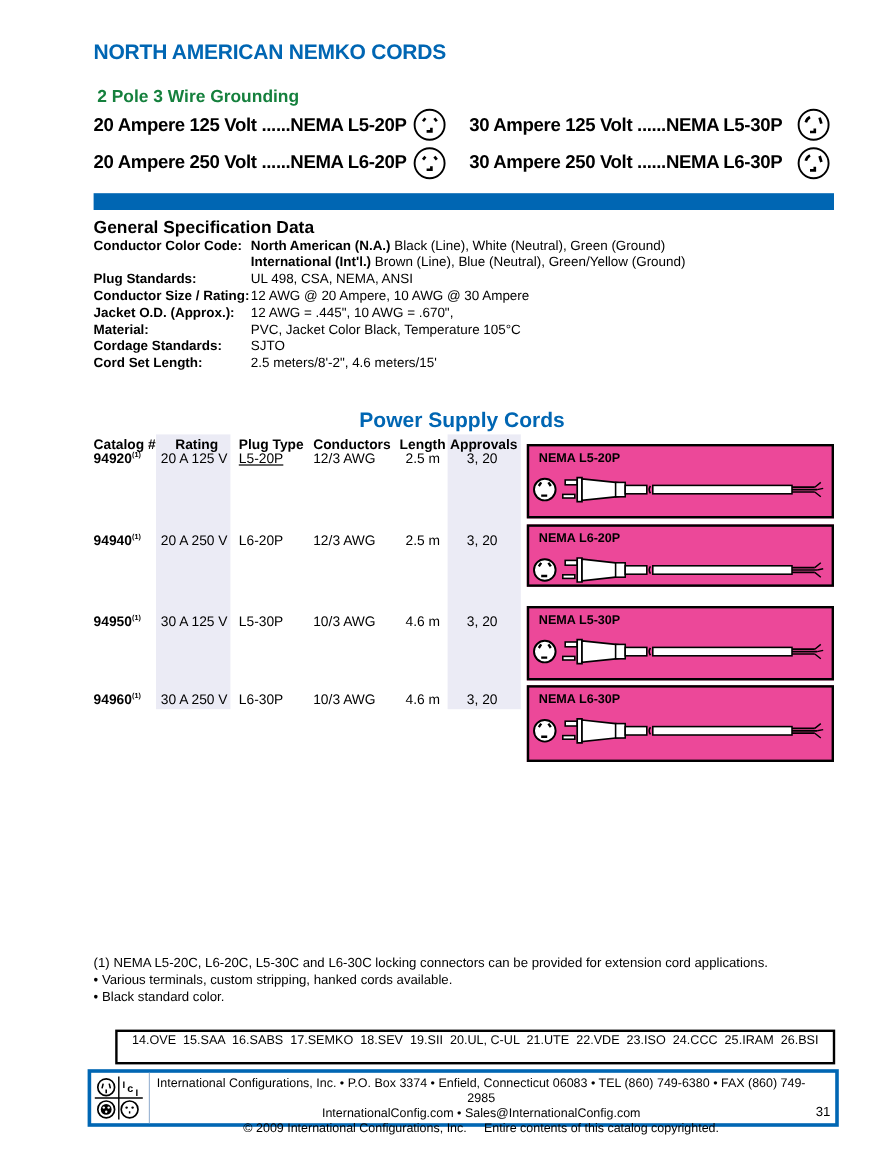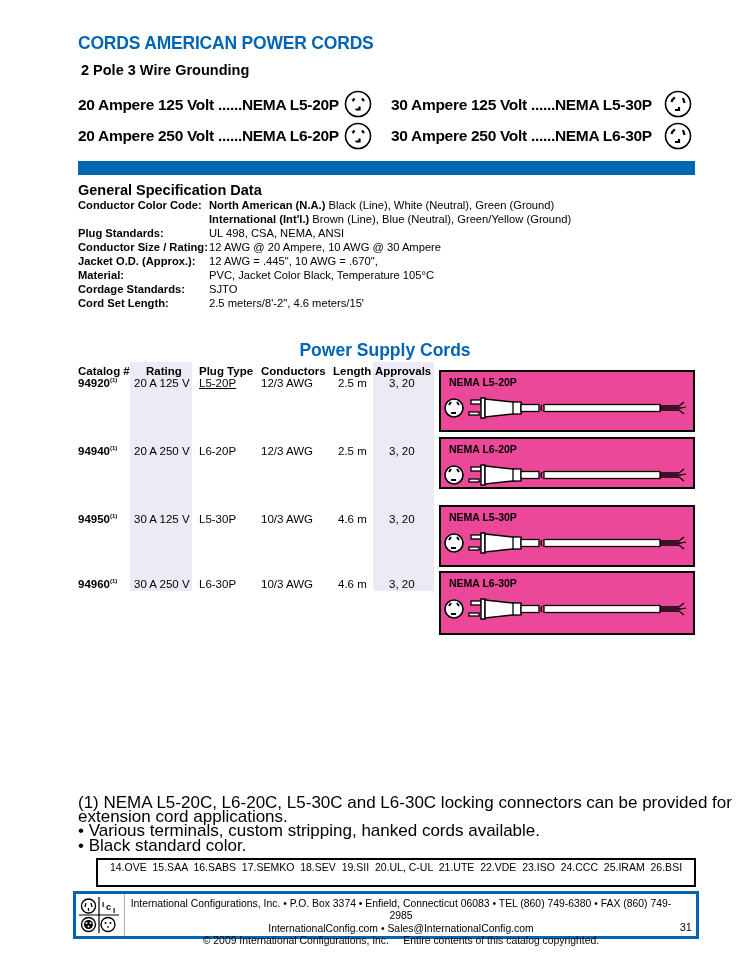--- a/index.html
+++ b/index.html
@@ -1,21 +1,21 @@
 <!DOCTYPE html>
 <html><head>
 <meta charset="utf-8">
 <style>
   * { box-sizing: border-box; margin: 0; padding: 0; }
   html, body { width: 740px; height: 961px; background: #ffffff; overflow: hidden; }
   body { position: relative; font-family: "Liberation Sans", sans-serif; color: #000; }
   .abs { position: absolute; }
 
   .title { left: 78px; top: 33px; font-size: 17.5px; font-weight: bold; color: #0066b3; letter-spacing: -0.2px; }
-  .subtitle { left: 81px; top: 62px; font-size: 14.5px; font-weight: bold; color: #000000; }
+  .subtitle { left: 81px; top: 73px; font-size: 14.5px; font-weight: bold; color: #15803d; }
 
   .rating-line { font-size: 15.5px; font-weight: bold; letter-spacing: -0.3px; white-space: nowrap; }
   .outlet { width: 28px; height: 28px; }
 
   .blue-bar { left: 78px; top: 161px; width: 617px; height: 14px; background: #0066b3; }
 
   .spec-head { left: 78px; top: 182px; font-size: 14.5px; font-weight: bold; }
   .spec-row { position: absolute; left: 78px; font-size: 11.2px; white-space: nowrap; }
   .spec-label { position: absolute; left: 0; font-weight: bold; }
   .spec-value { position: absolute; left: 131px; }
@@ -29,34 +29,34 @@
 
   .th { position: absolute; top: 365px; font-size: 11.5px; font-weight: bold; white-space: nowrap; }
   .td { position: absolute; font-size: 11.5px; white-space: nowrap; }
   .cat { font-weight: bold; }
   .cat sup { font-size: 6px; font-weight: bold; vertical-align: 5px; }
 
   .cord-box { position: absolute; left: 439px; width: 256px; border: 2px solid #000; background: #ec4899; }
   .cord-box .cord-label { position: absolute; left: 8px; top: 4px; font-size: 10.5px; font-weight: bold; }
   .cord-box svg { position: absolute; left: 0; top: 0; }
 
-  .notes { left: 78px; top: 796px; font-size: 17px; line-height: 14.2px; }
+  .notes { left: 78px; top: 796px; font-size: 11px; line-height: 14.2px; }
   .approvals-box { left: 96px; top: 858px; width: 600px; height: 29px; border: 2px solid #000; font-size: 10.5px; text-align: center; line-height: 12.2px; padding-top: 1px; }
   .approvals-box b { font-weight: bold; }
 
   .footer { left: 73px; top: 891px; width: 626px; height: 48px; border: 3px solid #0066b3; }
   .logo { position: absolute; left: 2px; top: 2px; width: 42px; height: 38px; }
   .footer-sep { position: absolute; left: 48px; top: 0; width: 1px; height: 42px; background: #9fb7d4; }
   .footer-text { position: absolute; left: 50px; right: 20px; top: 4px; text-align: center; font-size: 10.4px; line-height: 12.3px; }
   .page-num { position: absolute; right: 4px; bottom: 3px; font-size: 11px; }
 </style>
 </head>
 <body>
 
-<div class="abs title">CORDS AMERICAN POWER CORDS</div>
+<div class="abs title">NORTH AMERICAN NEMKO CORDS</div>
 <div class="abs subtitle">2 Pole 3 Wire Grounding</div>
 
 <div class="abs rating-line" style="left:78px; top:96px;">20 Ampere 125 Volt ......NEMA L5-20P</div>
 <svg class="abs outlet" style="left:344px; top:90px;" viewBox="0 0 28 28">
   <circle cx="14" cy="14" r="12.5" fill="#fff" stroke="#000" stroke-width="1.6"></circle>
   <path d="M8.5 11 L10.5 8.5" stroke="#000" stroke-width="2.2" fill="none"></path>
   <path d="M18 8.5 L20 11" stroke="#000" stroke-width="2.2" fill="none"></path>
   <path d="M11.5 19.5 L15.5 19.5 L15.5 16.5" stroke="#000" stroke-width="2.2" fill="none"></path>
 </svg>
 <div class="abs rating-line" style="left:391px; top:96px;">30 Ampere 125 Volt ......NEMA L5-30P</div>

